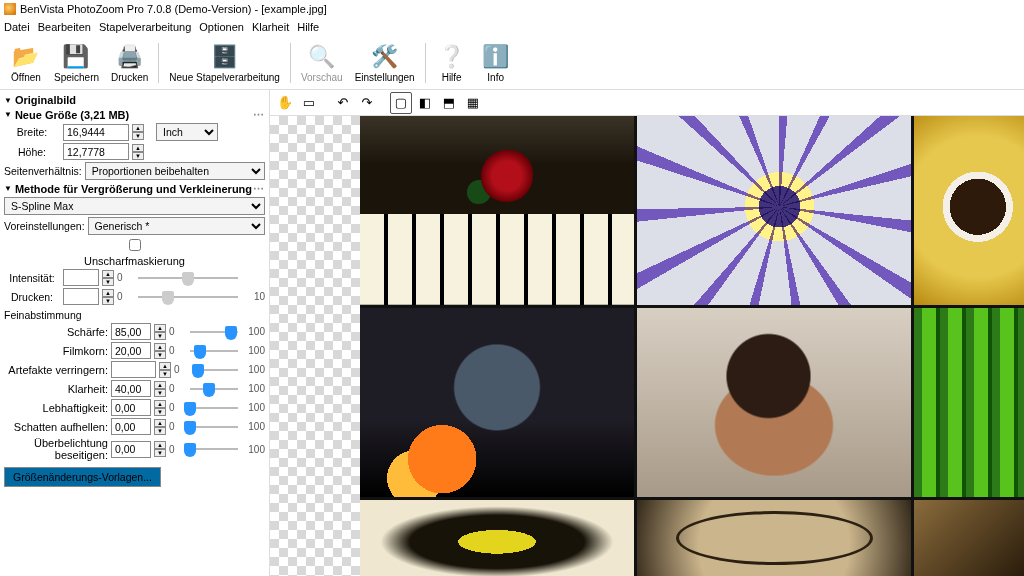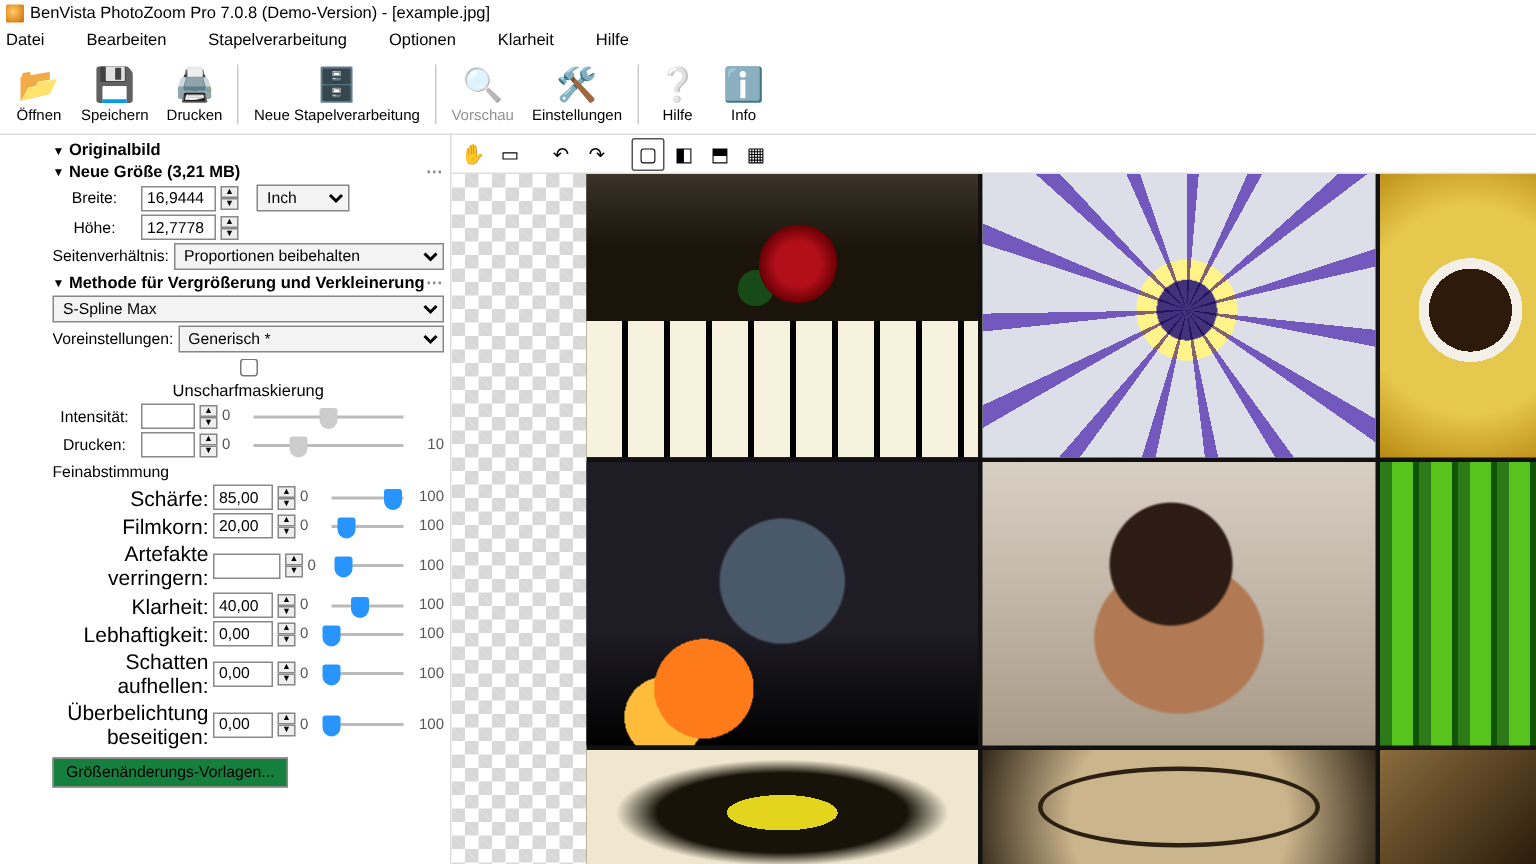--- a/index.html
+++ b/index.html
@@ -1,48 +1,48 @@
 <!DOCTYPE html>
 <html><head>
 <meta charset="utf-8">
 <style>
   * { box-sizing: border-box; margin: 0; padding: 0; font-family: "Segoe UI", Tahoma, sans-serif; font-size: 11px; }
   body { width: 1024px; height: 576px; background: #fff; overflow: hidden; }
   .titlebar { height: 18px; padding: 1px 4px; display: flex; align-items: center; gap: 4px; }
   .titlebar .appicon { width: 12px; height: 12px; background: radial-gradient(circle at 40% 40%, #fc6, #c60); border-radius: 1px; }
   .titlebar span { font-size: 11px; }
-  .menubar { height: 18px; padding: 0 4px; display: flex; align-items: center; gap: 28px; text-align: right; }
+  .menubar { height: 18px; padding: 0 4px; display: flex; align-items: center; gap: 8px; text-align: right; }
   .menubar span { font-size: 11px; cursor: default; }
   .toolbar { height: 54px; padding: 2px 4px; display: flex; align-items: center; gap: 0; border-bottom: 1px solid #ddd; }
   .tb { display: flex; flex-direction: column; align-items: center; justify-content: center; padding: 2px 6px; min-width: 44px; cursor: pointer; }
   .tb .ico { width: 28px; height: 28px; display: flex; align-items: center; justify-content: center; font-size: 22px; }
   .tb span { font-size: 10px; margin-top: 1px; }
   .tb.disabled { opacity: 0.45; cursor: default; }
   .sep { width: 1px; height: 40px; background: #ccc; margin: 0 4px; }
 
   .main { display: flex; height: calc(576px - 18px - 18px - 54px); }
-  .side { width: 270px; padding: 2px 4px; overflow: hidden; border-right: 1px solid #ddd; margin-left: 31px; }
+  .side { width: 270px; padding: 2px 4px; overflow: hidden; border-right: 1px solid #ddd; }
 
   .section-hdr { display: flex; align-items: center; font-size: 11px; font-weight: bold; margin-top: 2px; }
   .section-hdr::before { content: "▼"; font-size: 8px; margin-right: 3px; }
   .section-hdr .dots { margin-left: auto; letter-spacing: 1px; color: #888; cursor: pointer; }
 
   .orig-row { display: flex; gap: 6px; }
   .orig-info { flex: 1; font-size: 10.5px; line-height: 14px; color: #222; }
   .thumb { width: 88px; height: 62px; border: 1px solid #aaa; display: flex; flex-wrap: wrap; }
   .thumb div { width: 33.33%; height: 33.33%; }
 
   .row { display: flex; align-items: center; margin: 2px 0; gap: 3px; }
   .lbl { width: 56px; text-align: center; font-size: 10.5px; }
-  .lbl-wide { width: 104px; text-align: right; font-size: 14px; }
-  input[type=text].num { width: 50px; height: 17px; border: 1px solid #888; padding: 0 3px; font-size: 10.5px; background: #fff; }
+  .lbl-wide { width: 104px; text-align: right; font-size: 11px; }
+  input[type=text].num { width: 66px; height: 17px; border: 1px solid #888; padding: 0 3px; font-size: 10.5px; background: #fff; }
   .spin { display: inline-flex; flex-direction: column; }
   .spin button { width: 12px; height: 8px; font-size: 6px; line-height: 6px; border: 1px solid #888; background: #eee; padding: 0; cursor: pointer; }
   select { height: 18px; border: 1px solid #888; background: #f4f4f4; font-size: 10.5px; padding: 0 2px; }
-  .btn { height: 20px; border: 1px solid #888; background: #15803d; padding: 1px 8px; font-size: 10.5px; cursor: pointer; }
+  .btn { height: 20px; border: 1px solid #888; background: #0369a1; padding: 1px 8px; font-size: 10.5px; cursor: pointer; }
 
   .slider { position: relative; height: 16px; flex: 1; margin: 0 4px; }
   .slider .track { position: absolute; top: 7px; left: 0; right: 0; height: 2px; background: #bbb; }
   .slider .knob { position: absolute; top: 2px; width: 12px; height: 14px; background: #2894ff; border-radius: 2px 2px 6px 6px; transform: translateX(-50%); }
   .slider.disabled .knob { background: #ccc; }
   .rng-lo, .rng-hi { width: 14px; font-size: 10px; color: #555; }
   .rng-hi { text-align: right; width: 20px; }
 
   .chk { display: flex; align-items: center; gap: 4px; flex-direction: column; }
   .chk input { width: 12px; height: 12px; }

